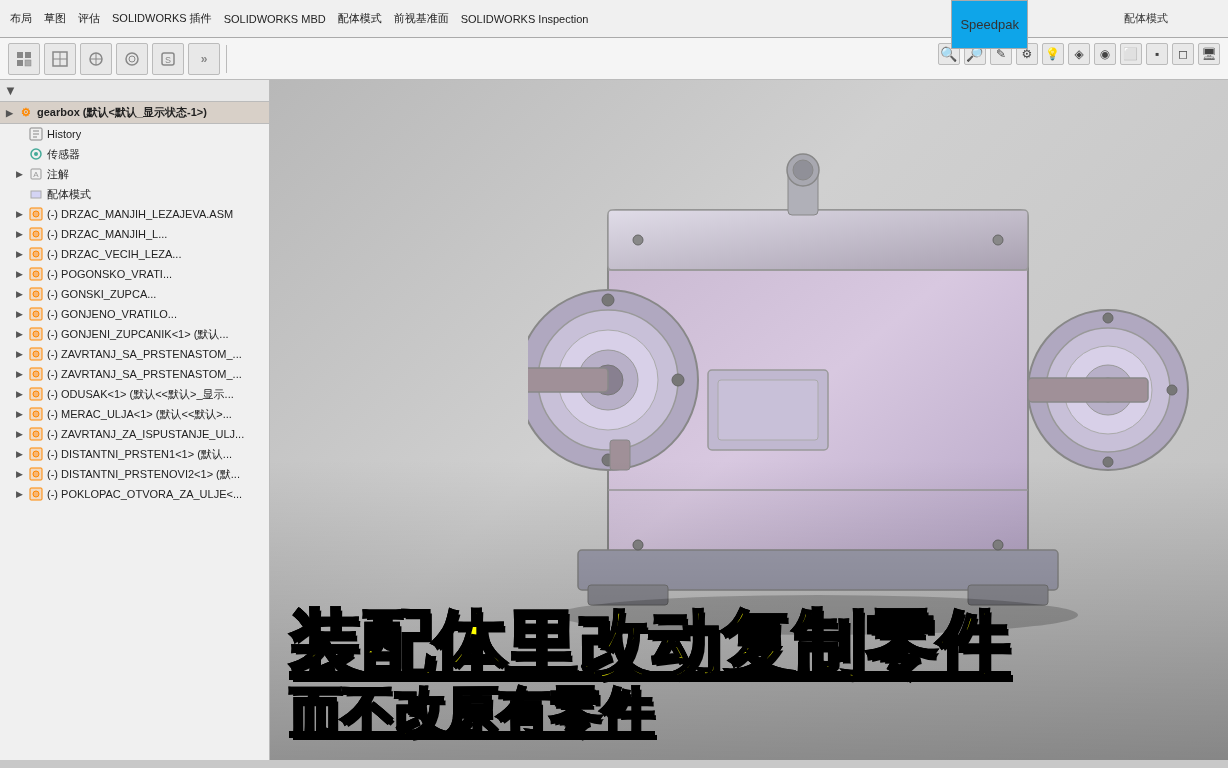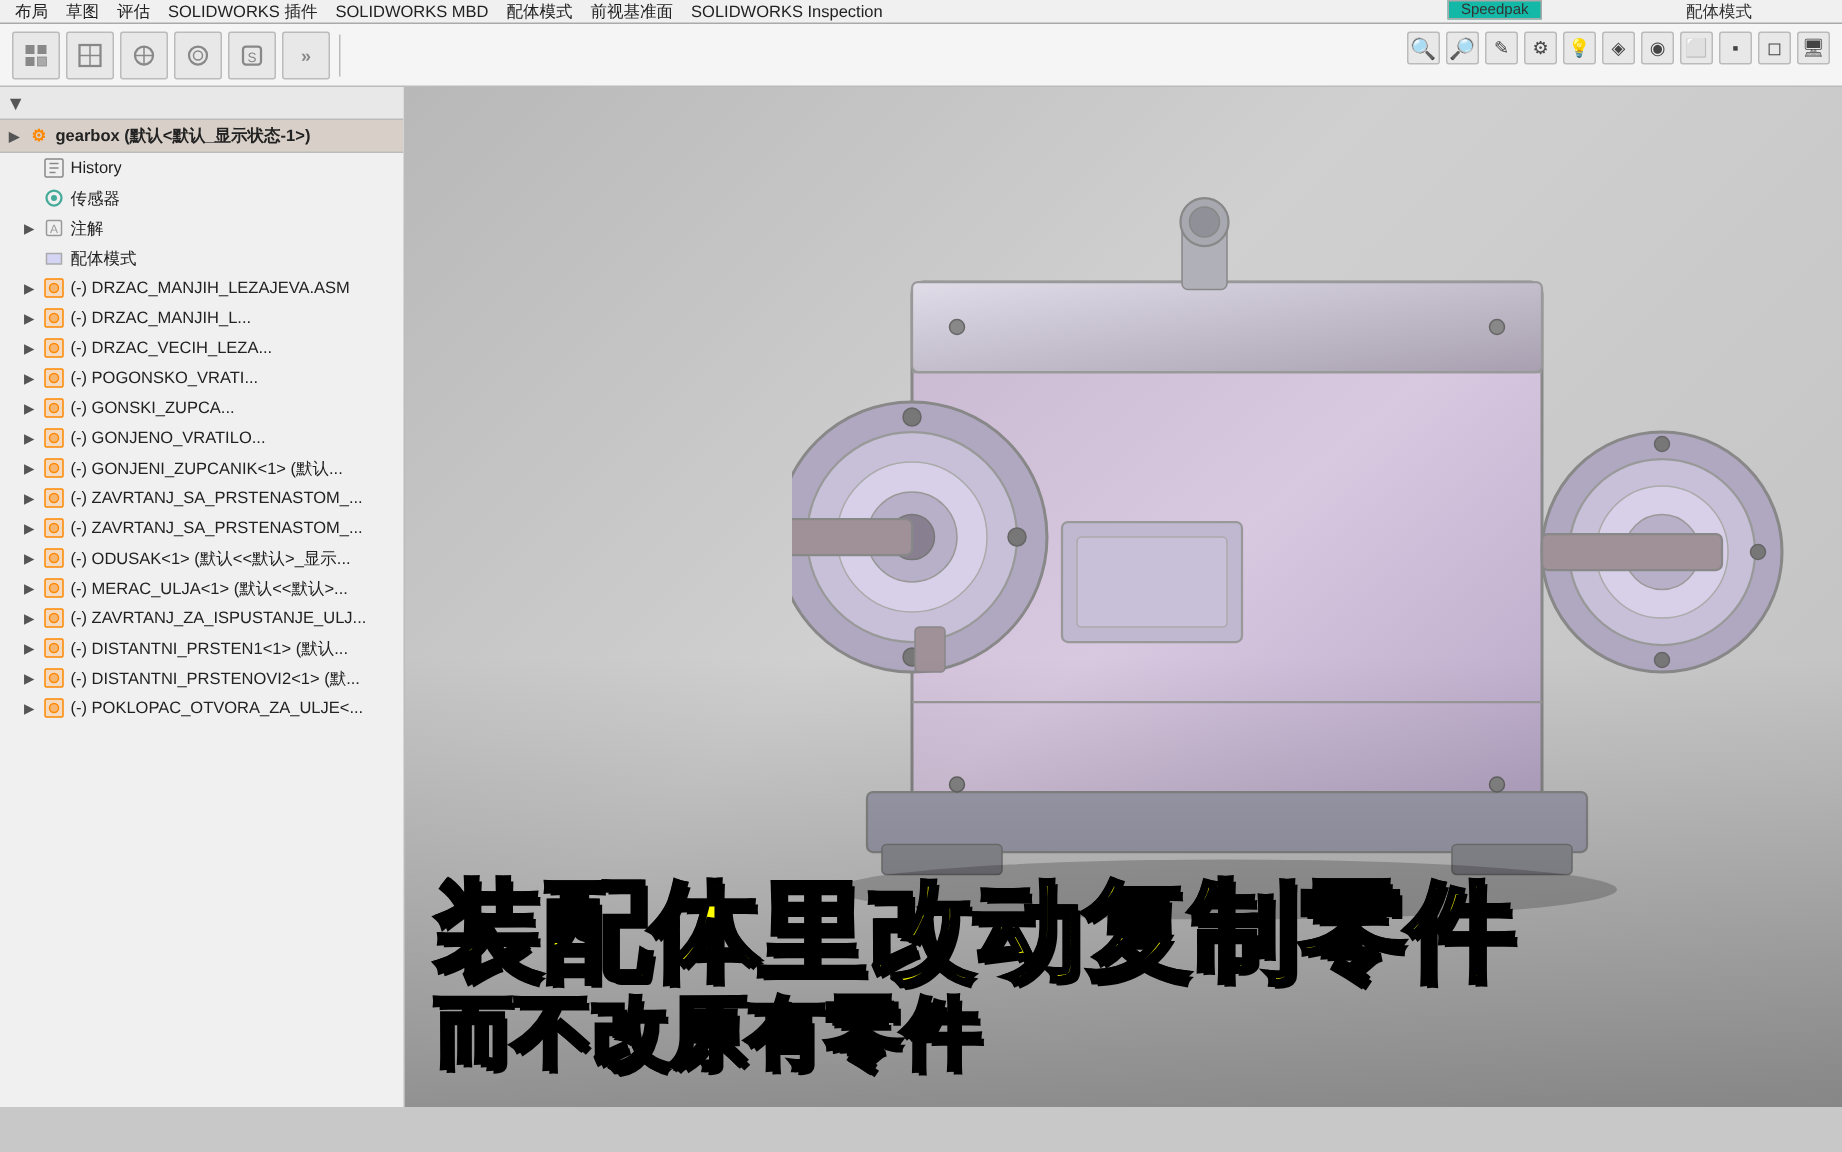--- a/index.html
+++ b/index.html
@@ -8,45 +8,45 @@
       height: 768px;
       overflow: hidden;
       font-family: 'SimSun', 'Microsoft YaHei', Arial, sans-serif;
       background: #c8c8c8;
       position: relative;
     }
 
     
     .top-menu {
       background: #f0f0f0;
-      height: 16px;
+      height: 38px;
       display: flex;
       align-items: center;
       border-bottom: 1px solid #aaa;
       padding: 0 4px;
       font-size: 11px;
       color: #222;
       position: relative;
       z-index: 10;
     }
     .top-menu-item {
       padding: 0 6px;
       cursor: pointer;
       white-space: nowrap;
     }
 
     
     .speedpak-badge {
       position: absolute;
       top: 0;
       right: 200px;
-      background: #14b8a6;
+      background: #0ea5e9;
       border: 1px solid #aaa;
-      padding: 0 8px;
-      font-size: 10px;
+      padding: 16px 8px;
+      font-size: 13px;
       color: #333;
     }
 
     
     .toolbar-area {
       background: #f5f5f5;
       height: 42px;
       border-bottom: 1px solid #bbb;
       display: flex;
       align-items: center;
@@ -176,20 +176,21 @@
     }
 
     
     .overlay-text {
       position: absolute;
       left: 0;
       bottom: 0;
       width: 100%;
       padding: 10px 20px 20px 20px;
       z-index: 20;
+      text-decoration: underline;
     }
     .overlay-line1 {
       font-size: 72px;
       font-weight: 900;
       color: #ffff00;
       -webkit-text-stroke: 3px #000;
       text-stroke: 3px #000;
       line-height: 1.1;
       font-family: 'SimHei', 'Microsoft YaHei', sans-serif;
       display: block;

